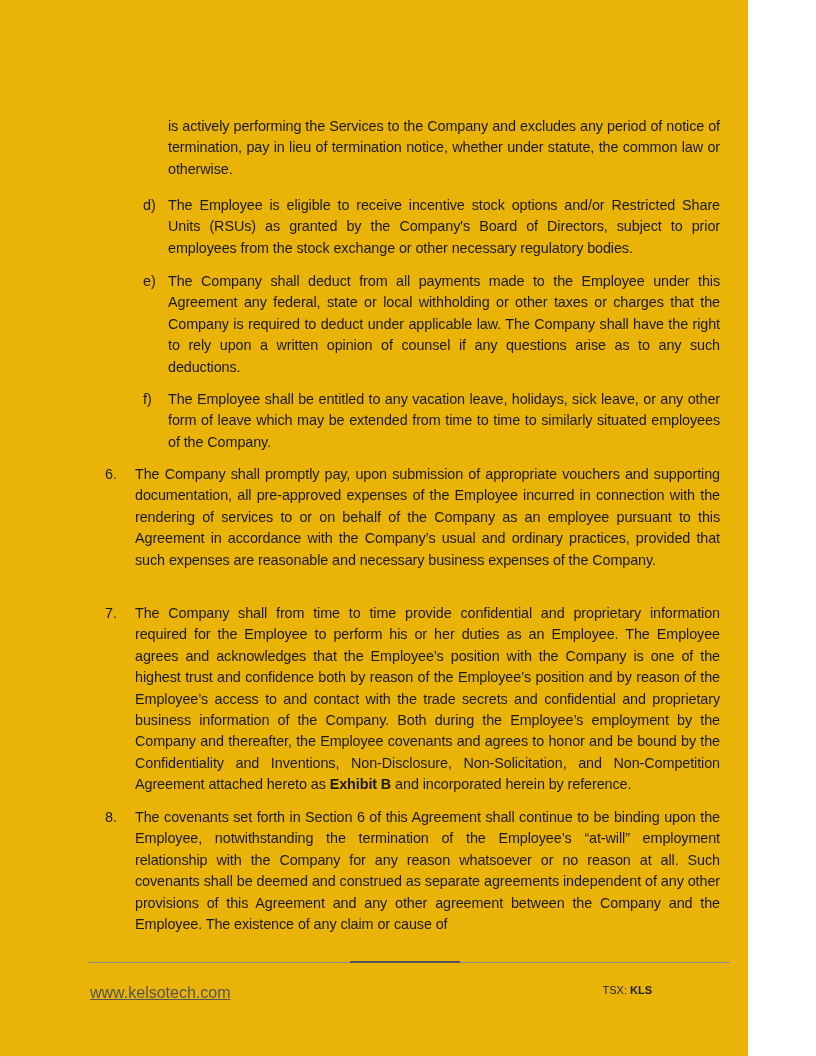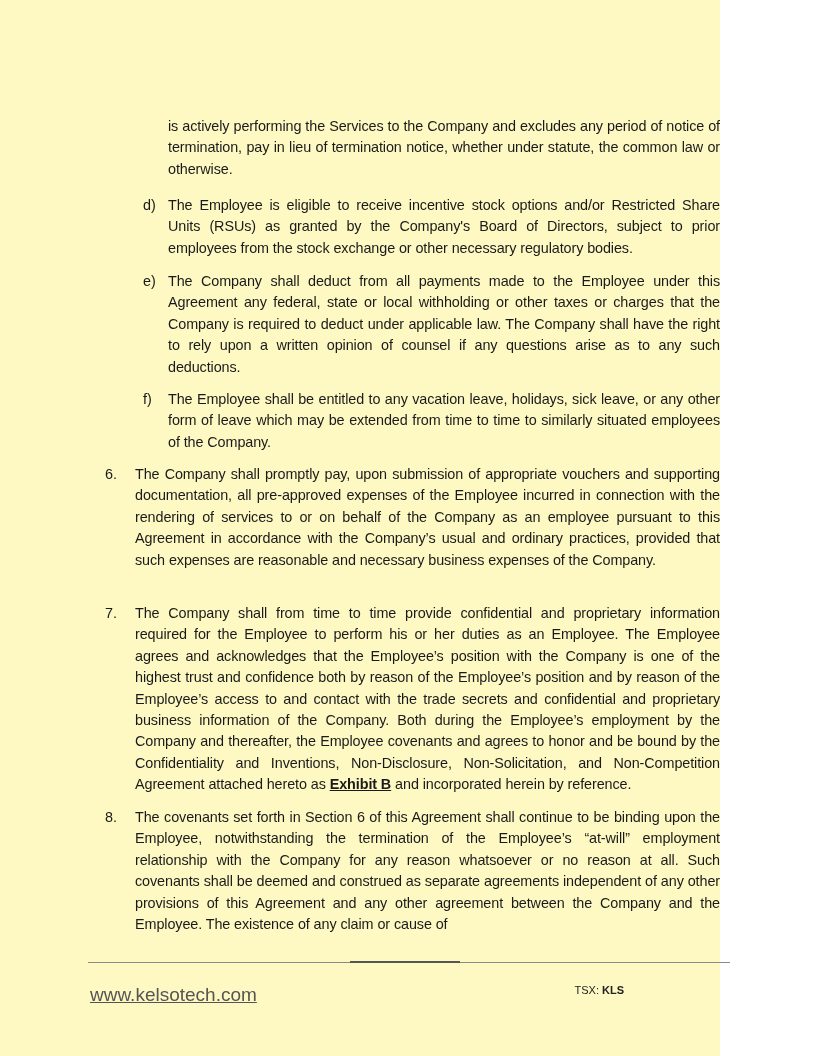--- a/index.html
+++ b/index.html
@@ -11,24 +11,23 @@
       width: 816px;
       height: 1056px;
       position: relative;
       overflow: hidden;
       font-family: "Liberation Sans", sans-serif;
       color: #1a1a1a;
     }
     .page {
       position: absolute;
       left: 0; top: 0;
-      width: 689px;
+      width: 748px;
       height: 1056px;
-      background: #fef9c3;
-      padding-left: 31px;
+      background: #eab308;
     }
     .body-text {
       position: absolute;
       left: 0; top: 0;
       width: 816px;
     }
     p {
       margin: 0;
       font-size: 14.4px;
       line-height: 21.4px;
@@ -60,21 +59,20 @@
     }
     .main-marker {
       position: absolute;
       left: -30px;
       top: 0;
       font-size: 14.4px;
       line-height: 21.4px;
     }
     .exhibit {
       font-weight: bold;
-      text-decoration: underline;
     }
     .footer-line {
       position: absolute;
       left: 88px;
       top: 962px;
       width: 642px;
       height: 1px;
       background: #8a8a8a;
     }
     .footer-line-dark {
@@ -82,21 +80,21 @@
       left: 350px;
       top: 961px;
       width: 110px;
       height: 2px;
       background: #555;
     }
     .footer-link {
       position: absolute;
       left: 90px;
       top: 984px;
-      font-size: 19px;
+      font-size: 16px;
       color: #555;
       text-decoration: underline;
     }
     .footer-ticker {
       position: absolute;
       right: 96px;
       top: 984px;
       font-size: 11px;
       color: #222;
     }

